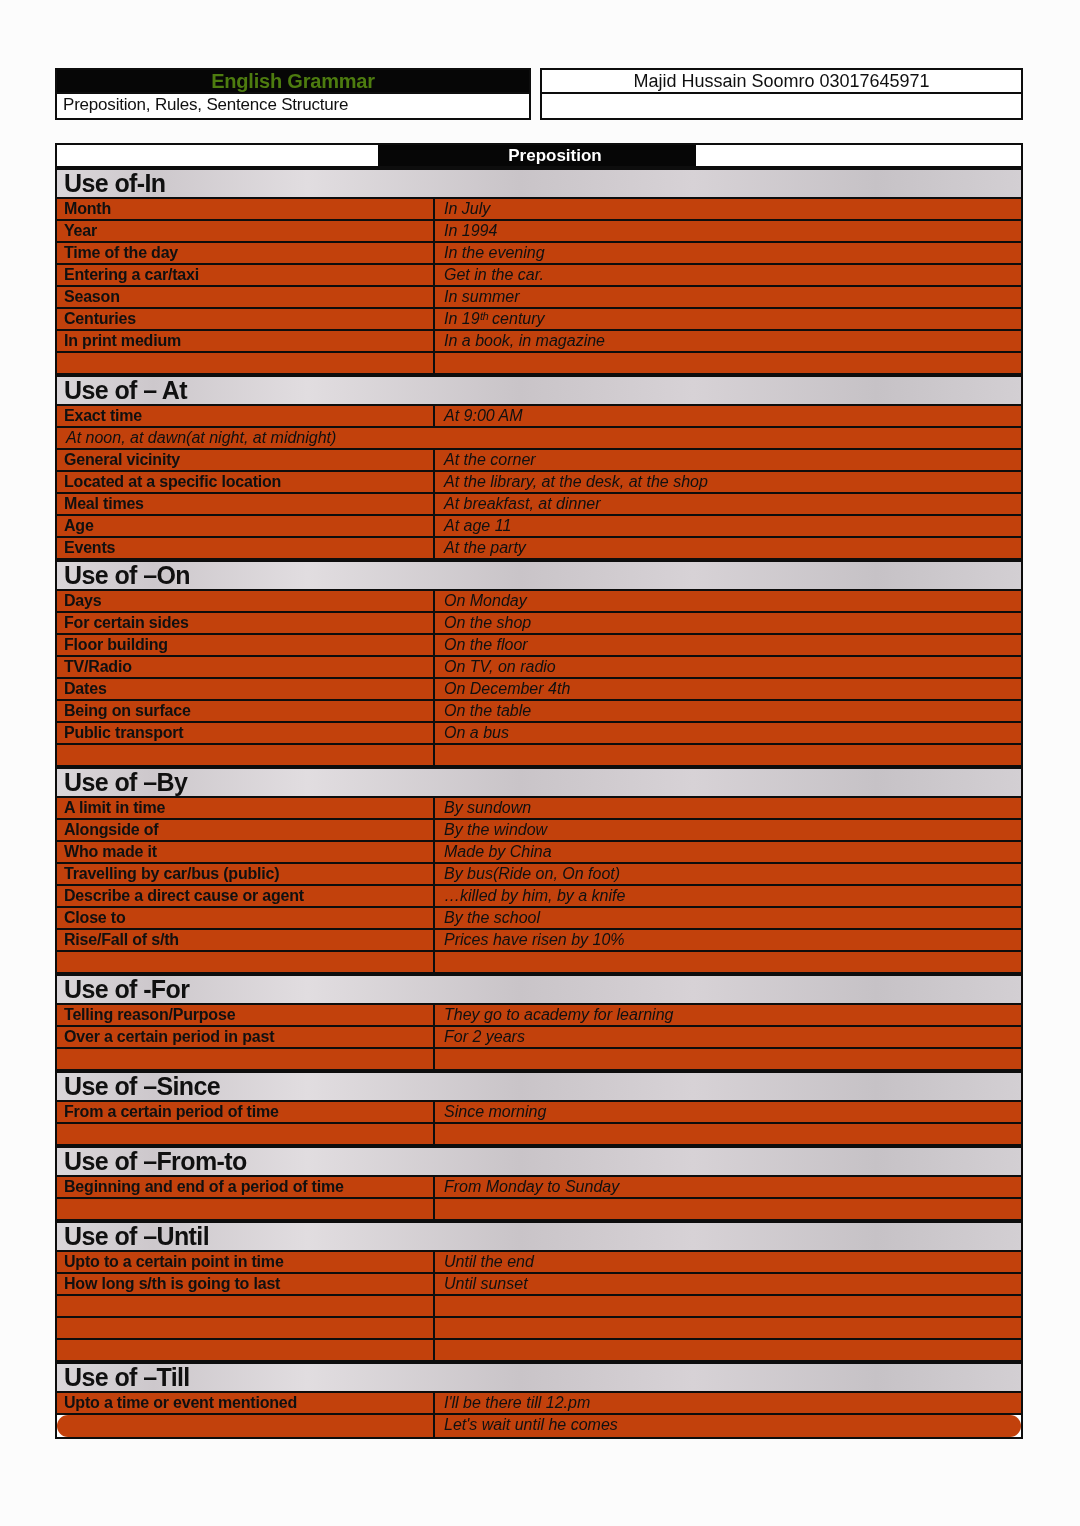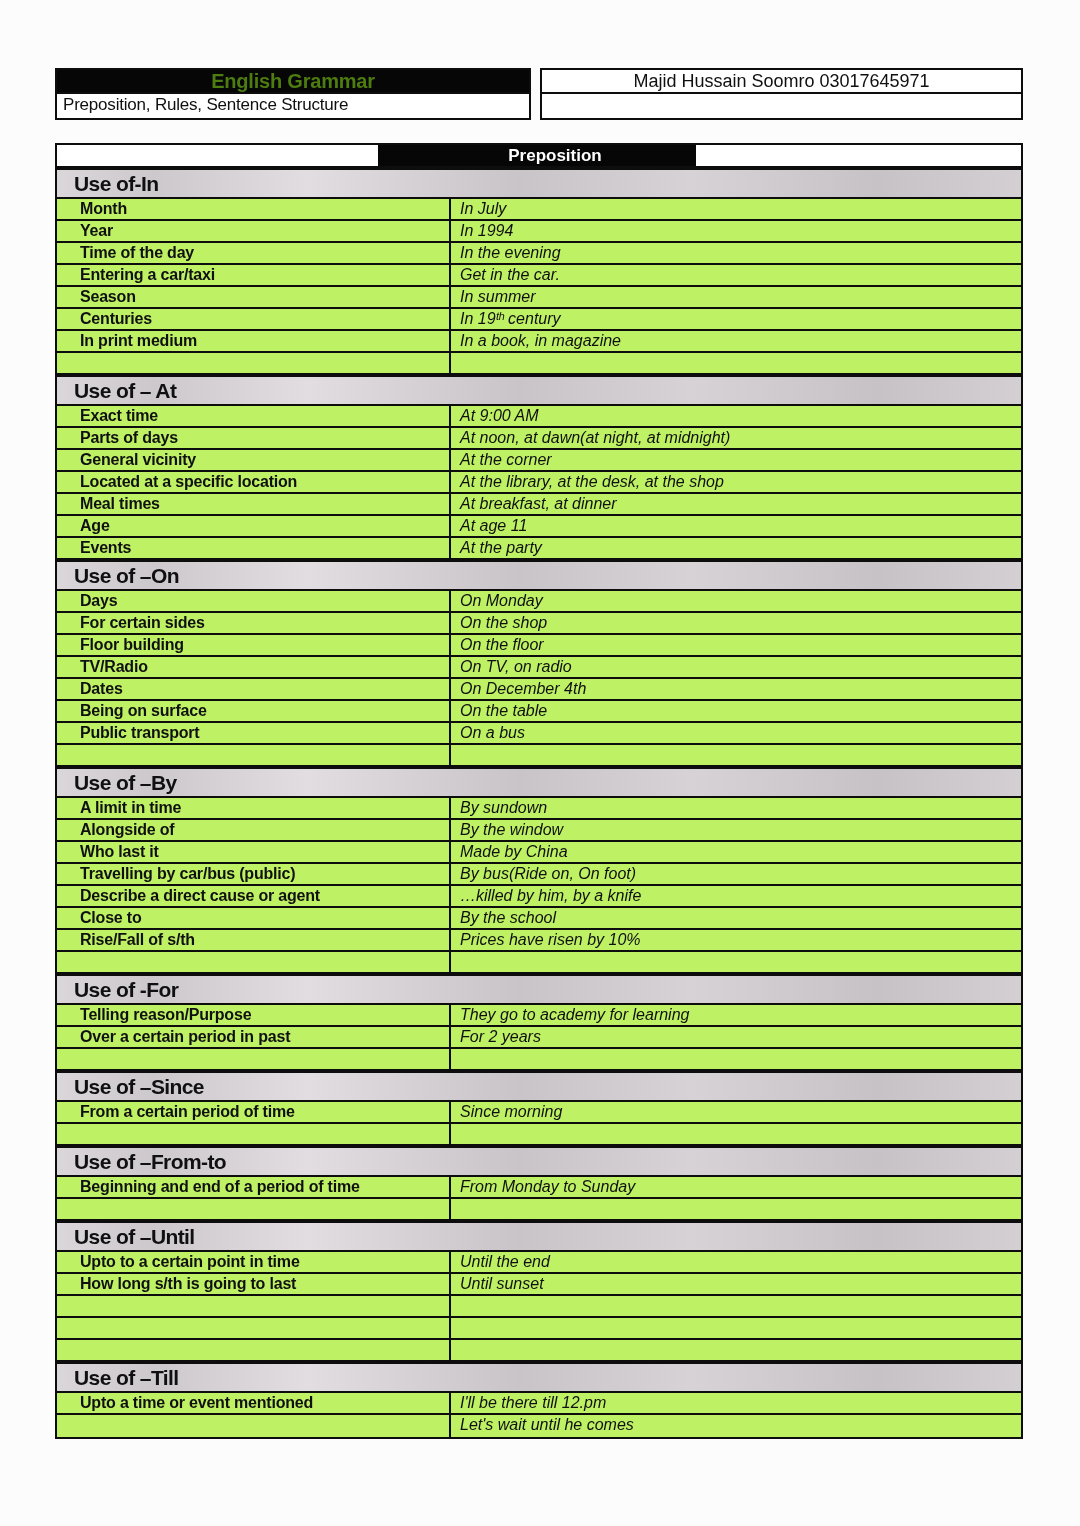--- a/index.html
+++ b/index.html
@@ -23,25 +23,25 @@
   .main-table{margin-top:23px;border:2px solid #0d0d0d;background:#fff;}
   .prep-row{display:flex;height:23px;box-sizing:border-box;border-bottom:2px solid #0d0d0d;background:#fff;}
   .pt-left{width:321px;}
   .pt-bar{width:282px;background:#060606;color:#fff;font-weight:bold;font-size:17px;text-align:center;line-height:21px;padding-left:36px;}
   .pt-right{flex:1;}
 
   .section-header{
     height:31px;box-sizing:border-box;
     border-top:2px solid #0d0d0d;border-bottom:2px solid #0d0d0d;
     background:linear-gradient(90deg,#dad6d9 0%,#cdc8cc 10%,#e1dde0 26%,#c9c4c8 48%,#d7d2d6 66%,#c6c2c6 85%,#d3cfd3 100%);
-    font-weight:bold;font-size:21px;letter-spacing:-0.6px;
-    padding-left:17px;line-height:27px;overflow:hidden;white-space:nowrap;
-  }
-  .data-row{display:flex;height:22px;box-sizing:border-box;border-bottom:2px solid #0d0d0d;background:#bef264;padding-left:16px;}
-  .data-row:last-child{border-bottom:0;}
+    font-weight:bold;font-size:25px;letter-spacing:-0.6px;
+    padding-left:7px;line-height:27px;overflow:hidden;white-space:nowrap;
+  }
+  .data-row{display:flex;height:22px;box-sizing:border-box;border-bottom:2px solid #0d0d0d;background:#c2410c;}
+  .data-row:last-child{border-bottom:0;border-radius:11px;}
   .cell-label{
     width:378px;box-sizing:border-box;border-right:2px solid #0d0d0d;
     font-weight:bold;font-size:16px;letter-spacing:-0.2px;
     padding:1px 4px 0 7px;white-space:nowrap;overflow:hidden;
   }
   .cell-example{
     flex:1;font-style:italic;font-size:16px;
     padding:1px 4px 0 9px;white-space:nowrap;overflow:hidden;
   }
 </style>
@@ -102,21 +102,20 @@
       <div class="data-row">
         <div class="cell-label"></div>
         <div class="cell-example"></div>
       </div>
       <div class="section-header"><span>Use of – At</span></div>
       <div class="data-row">
         <div class="cell-label">Exact time</div>
         <div class="cell-example">At 9:00 AM</div>
       </div>
       <div class="data-row">
-        <div class="cell-label">Parts of days</div>
         <div class="cell-example">At noon, at dawn(at night, at midnight)</div>
       </div>
       <div class="data-row">
         <div class="cell-label">General vicinity</div>
         <div class="cell-example">At the corner</div>
       </div>
       <div class="data-row">
         <div class="cell-label">Located at a specific location</div>
         <div class="cell-example">At the library, at the desk, at the shop</div>
       </div>
@@ -168,21 +167,21 @@
       <div class="section-header"><span>Use of –By</span></div>
       <div class="data-row">
         <div class="cell-label">A limit in time</div>
         <div class="cell-example">By sundown</div>
       </div>
       <div class="data-row">
         <div class="cell-label">Alongside of</div>
         <div class="cell-example">By the window</div>
       </div>
       <div class="data-row">
-        <div class="cell-label">Who last it</div>
+        <div class="cell-label">Who made it</div>
         <div class="cell-example">Made by China</div>
       </div>
       <div class="data-row">
         <div class="cell-label">Travelling by car/bus (public)</div>
         <div class="cell-example">By bus(Ride on, On foot)</div>
       </div>
       <div class="data-row">
         <div class="cell-label">Describe a direct cause or agent</div>
         <div class="cell-example">…killed by him, by a knife</div>
       </div>

